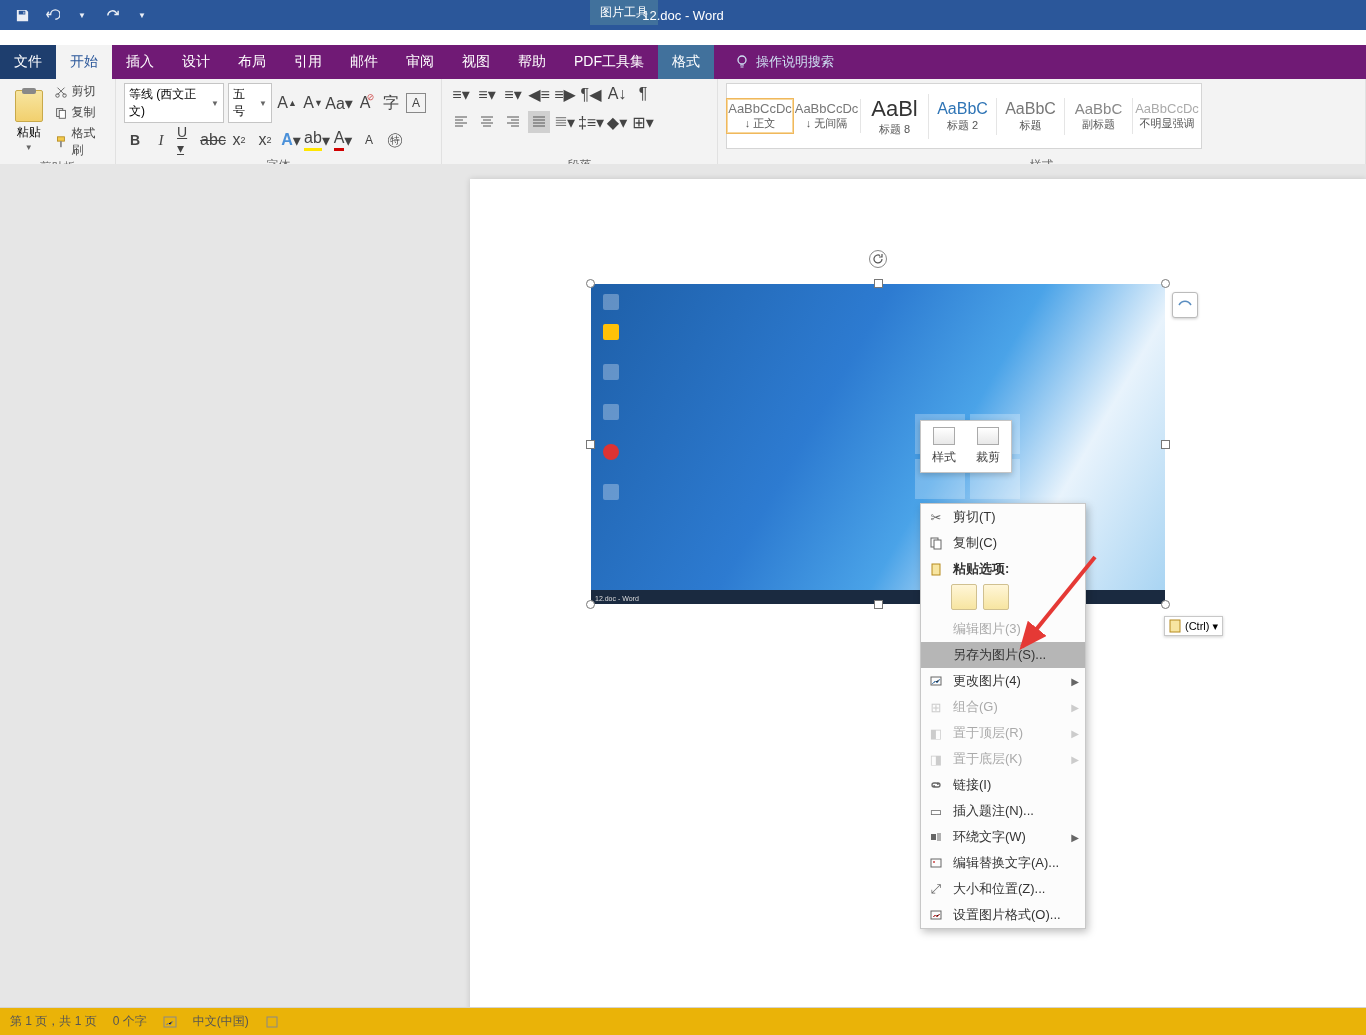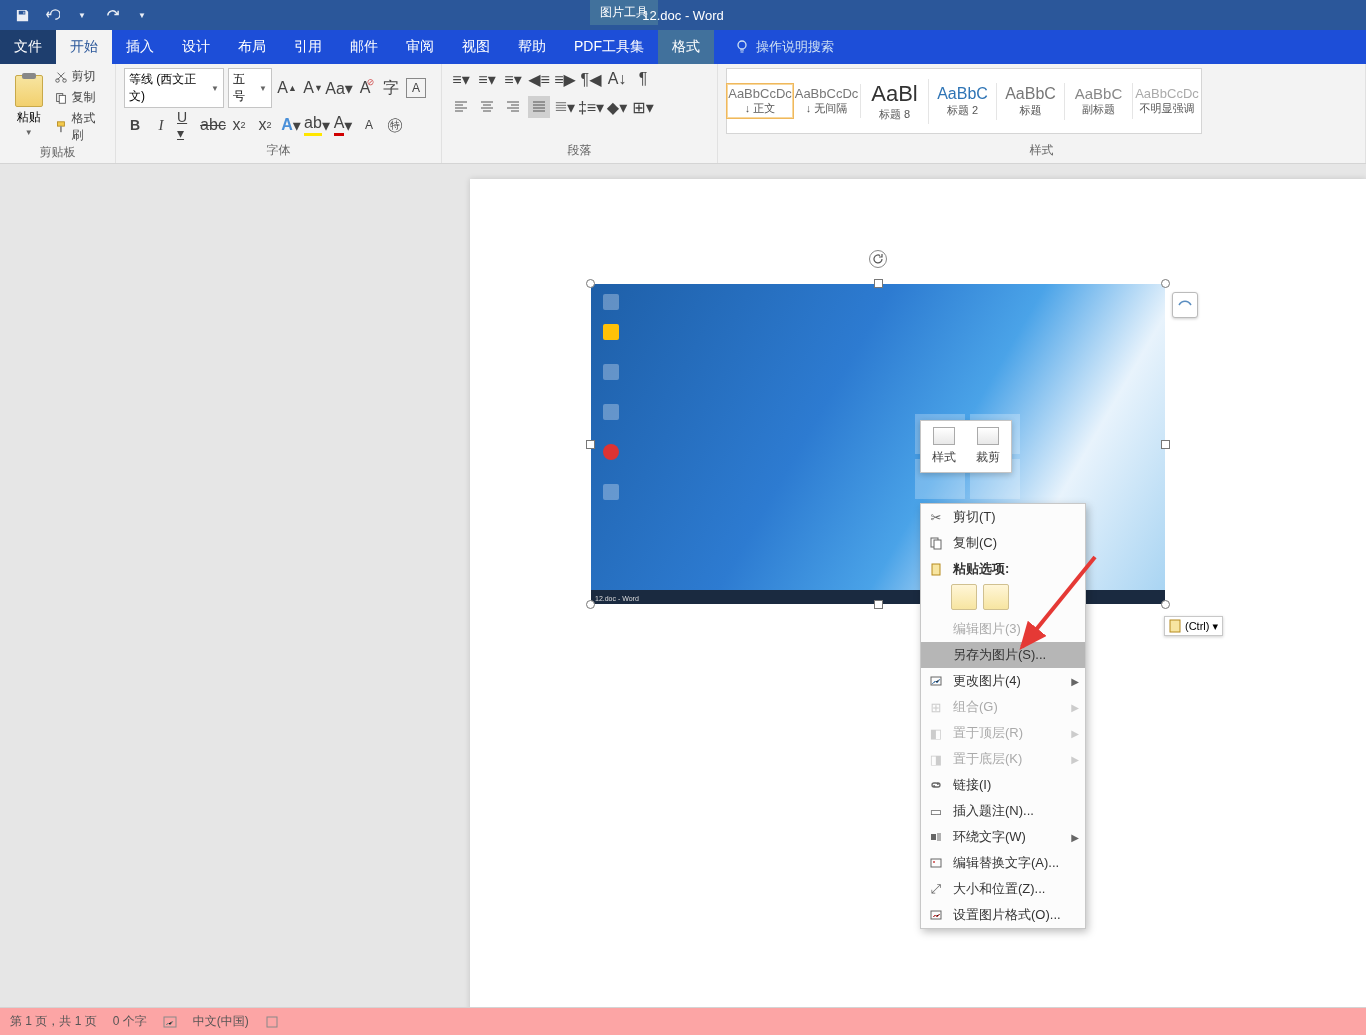--- a/index.html
+++ b/index.html
@@ -7,21 +7,21 @@
 
 
 .title-bar { background: #2b579a; height: 30px; display: flex; align-items: center; color: #fff; font-size: 12px; position: relative; }
 .qat { display: flex; align-items: center; gap: 14px; padding-left: 14px; }
 .qat-icon { width: 16px; height: 16px; display: inline-flex; align-items: center; justify-content: center; opacity: .9; cursor: pointer; }
 .context-tab-wrap { position: absolute; left: 590px; top: 0; }
 .context-tab { background: #41719c; color: #fff; padding: 4px 10px; font-size: 12px; }
 .doc-title { position: absolute; left: 50%; transform: translateX(-50%); font-size: 13px; }
 
 
-.ribbon-tabs { background: #1d4ed8; height: 34px; display: flex; align-items: stretch; color: #fff; font-size: 14px; }
+.ribbon-tabs { background: #701a75; height: 34px; display: flex; align-items: stretch; color: #fff; font-size: 14px; margin-top: 15px; }
 .ribbon-tab { padding: 0 14px; display: flex; align-items: center; cursor: pointer; }
 .ribbon-tab.active { background: #f3f3f3; color: #2b579a; }
 .ribbon-tab.file { background: #1e3e6e; }
 .ribbon-tab.format { background: #41719c; }
 .tell-me { display: flex; align-items: center; gap: 6px; padding-left: 20px; color: #cfe1f3; font-size: 13px; }
 
 
 .ribbon { background: #f3f3f3; height: 100px; border-bottom: 1px solid #d4d4d4; display: flex; }
 .ribbon-group { border-right: 1px solid #e1e1e1; padding: 4px 8px 2px; display: flex; flex-direction: column; position: relative; }
 .ribbon-group-body { flex: 1; display: flex; gap: 4px; }
@@ -94,21 +94,21 @@
 .ctx-paste-opts { padding: 4px 6px 6px 30px; display: flex; gap: 6px; }
 .paste-opt { width: 26px; height: 26px; border: 1px solid #d0c090; background: linear-gradient(#fff6d8,#f7e5a1); border-radius: 2px; cursor: pointer; }
 
 
 .ctrl-tag { position: absolute; left: 1164px; top: 616px; background: #fff; border: 1px solid #c8c8c8; padding: 2px 4px; font-size: 11px; display: flex; align-items: center; gap: 4px; box-shadow: 0 1px 3px rgba(0,0,0,.2); }
 
 
 .red-arrow { position: absolute; left: 1010px; top: 552px; width: 90px; height: 110px; pointer-events: none; }
 
 
-.status-bar { position: absolute; bottom: 0; left: 0; right: 0; height: 28px; background: #fca5a5; border-top: 1px solid #d4d4d4; display: flex; align-items: center; font-size: 12px; color: #555; padding: 0 10px; gap: 16px; }
+.status-bar { position: absolute; bottom: 0; left: 0; right: 0; height: 28px; background: #eab308; border-top: 1px solid #d4d4d4; display: flex; align-items: center; font-size: 12px; color: #555; padding: 0 10px; gap: 16px; }
 .status-item { display: flex; align-items: center; gap: 4px; }
 
 svg { display: block; }
 </style>
 </head>
 <body>
 
 <div class="title-bar">
   <div class="qat">
     <span class="qat-icon">

